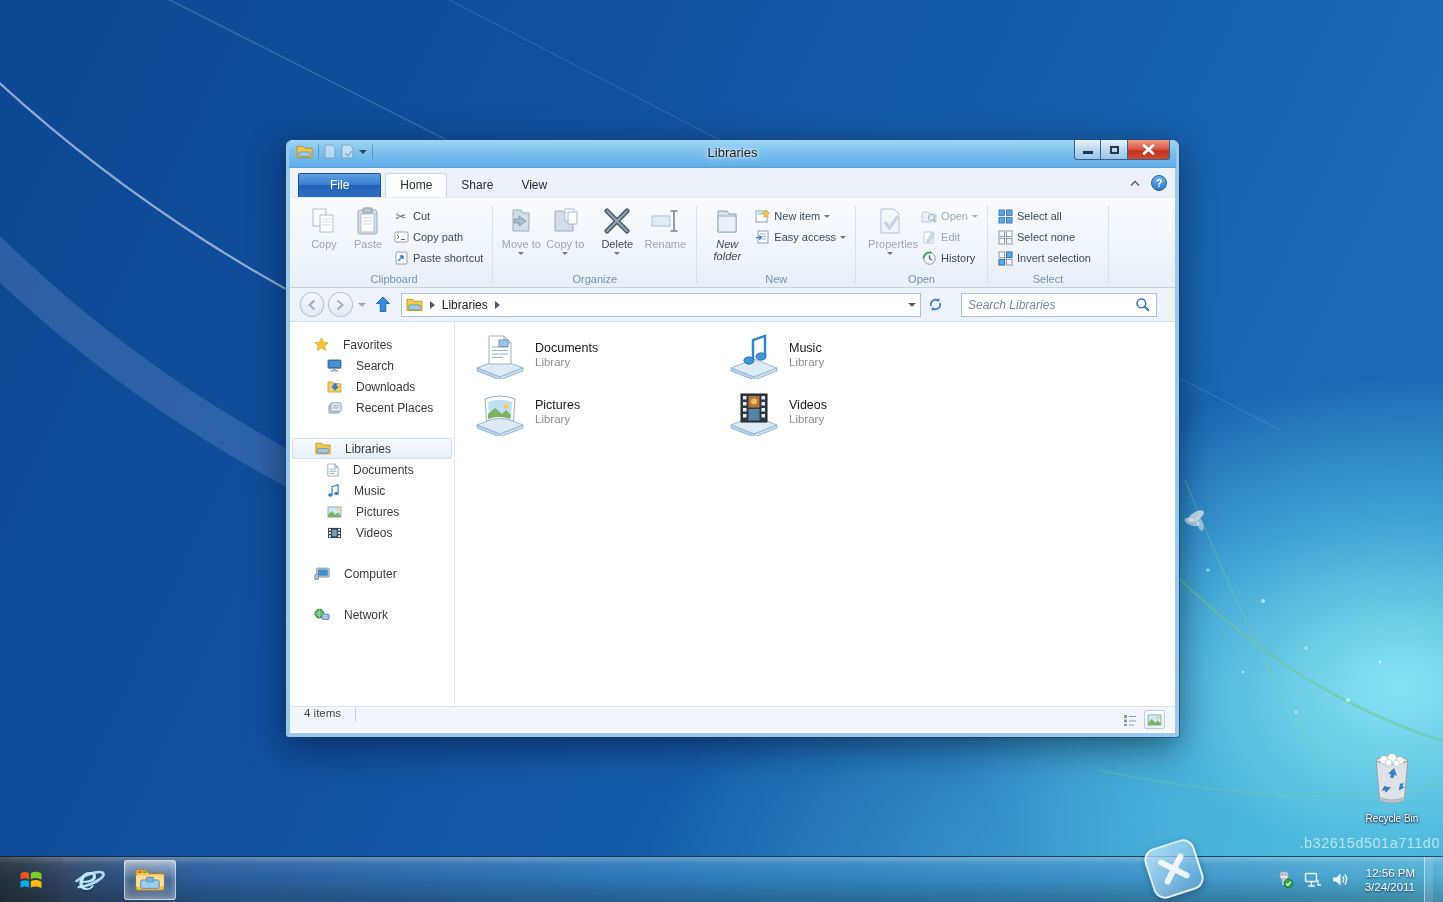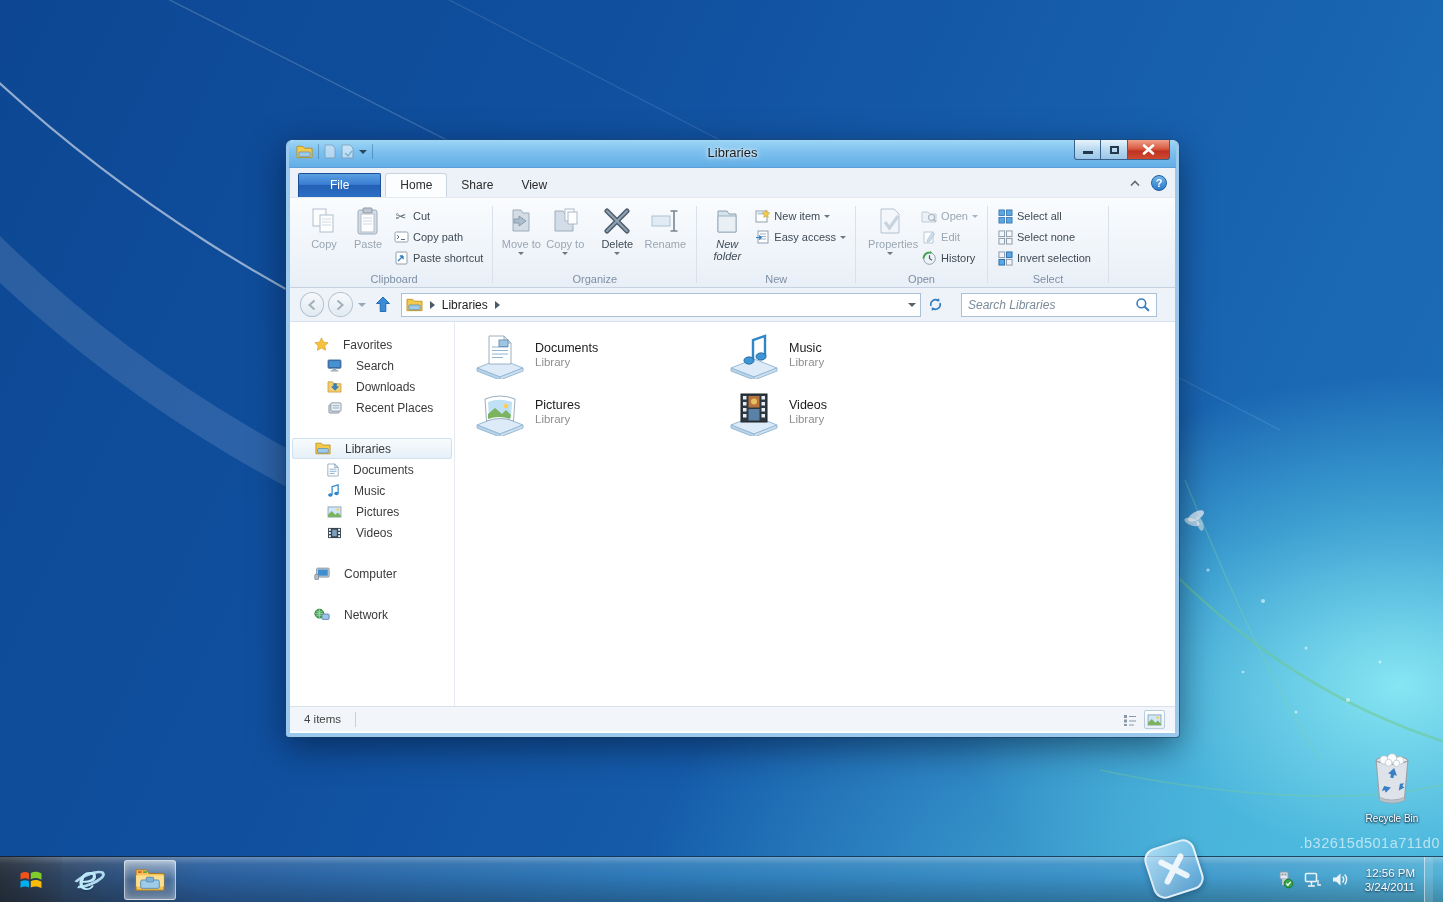--- a/index.html
+++ b/index.html
@@ -90,21 +90,21 @@
   .sb-gap { height:20px; }
   .sb-sel { background:linear-gradient(#f8fbfd,#e6f0f9); border:1px solid #cfe0ef; border-radius:2px; margin:0 2px; padding-left:22px; }
   .content { flex:1; padding:8px 0 0 18px; }
   .tiles { display:grid; grid-template-columns:254px 254px; grid-auto-rows:57px; }
   .tile { display:flex; align-items:flex-start; gap:8px; padding-top:2px; }
   .tile-ic { width:54px; height:47px; flex:0 0 54px; }
   .tile-name { font-size:12.5px; color:#1b1b1b; margin-top:9px; }
   .tile-type { font-size:11.5px; color:#8f8f8f; margin-top:1px; }
 
   
-  .statusbar { position:relative; height:25px; background:#f2f6fa; border-top:1px solid #d8e2ec; display:flex; align-items:center; padding:0 10px 0 14px; font-size:11.5px; color:#444; }
+  .statusbar { position:relative; height:25px; background:#f2f6fa; border-top:1px solid #d8e2ec; display:flex; align-items:flex-start; padding:0 10px 0 14px; font-size:11.5px; color:#444; }
   .st-sep { width:1px; height:15px; background:#c8d2dc; margin-left:14px; }
   .viewbtns { position:absolute; right:10px; top:3px; display:flex; gap:4px; }
   .viewbtn { width:21px; height:19px; display:flex; align-items:center; justify-content:center; border:1px solid transparent; border-radius:2px; }
   .viewbtn.active { border-color:#b8cde0; background:linear-gradient(#fefefe,#e8f1f8); }
 
   
   #taskbar { position:absolute; left:0; top:856px; width:1443px; height:46px; z-index:5;
     background:
       linear-gradient(to bottom, rgba(255,255,255,.28), rgba(255,255,255,.06) 16%, rgba(0,0,0,0) 40%, rgba(0,0,0,.22) 100%),
       linear-gradient(to right, #333f50 0%, #2b5f9e 14%, #2e7ab9 45%, #3c95c9 78%, #52b0d6 100%);

